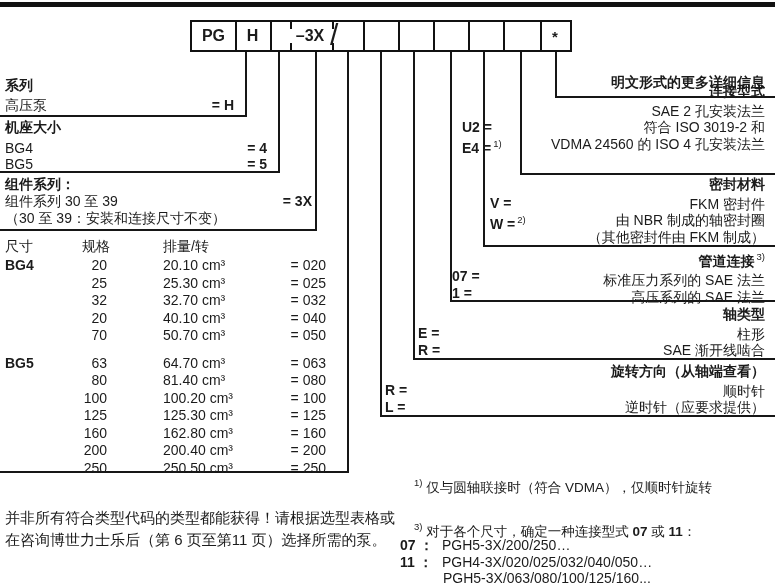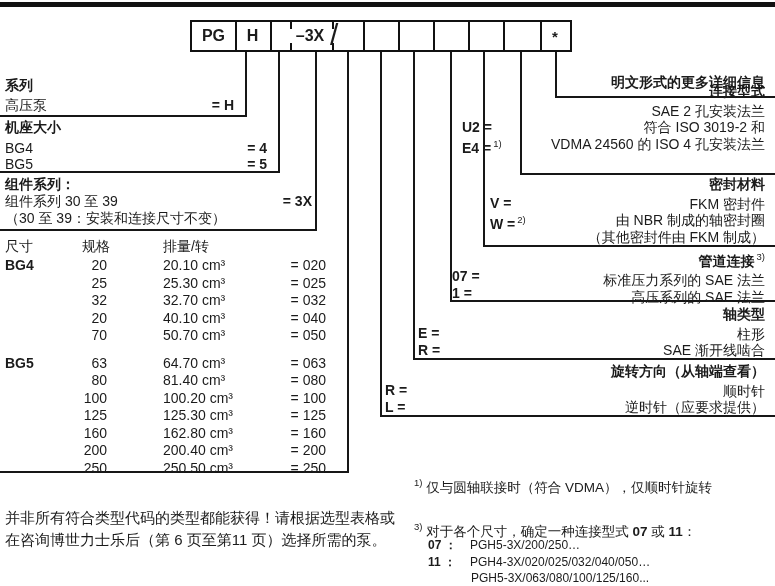--- a/index.html
+++ b/index.html
@@ -34,21 +34,21 @@
   .t-disp { position:absolute; left:158px; }
   .t-code { position:absolute; right:17px; font-weight:normal; }
   
   .right-block { position:absolute; right:10px; text-align:right; line-height:16.5px; white-space:nowrap; }
   .right-block .hdr { font-weight:bold; margin-bottom:3px; }
   .code-label { position:absolute; font-weight:bold; white-space:nowrap; }
   sup.fm { font-size:9.5px; font-weight:normal; margin-left:2px; }
   
   .fn { position:absolute; left:390px; white-space:nowrap; font-size:13.5px; line-height:18px;margin-left:24px; }
   .fn sup { font-size:9.5px; }
-  .fn-sub { position:absolute; white-space:nowrap; font-size:12px;margin-left:28px; }
+  .fn-sub { position:absolute; white-space:nowrap; font-size:14px; }
   .fn-sub .c { font-weight:bold; display:inline-block; width:42px; }
   
   #availability { position:absolute; left:5px; top:507px; font-size:15px; line-height:22px; white-space:nowrap; }
 </style>
 </head>
 <body>
 
 <div id="screen">
 
   <div class="topbar"></div>

